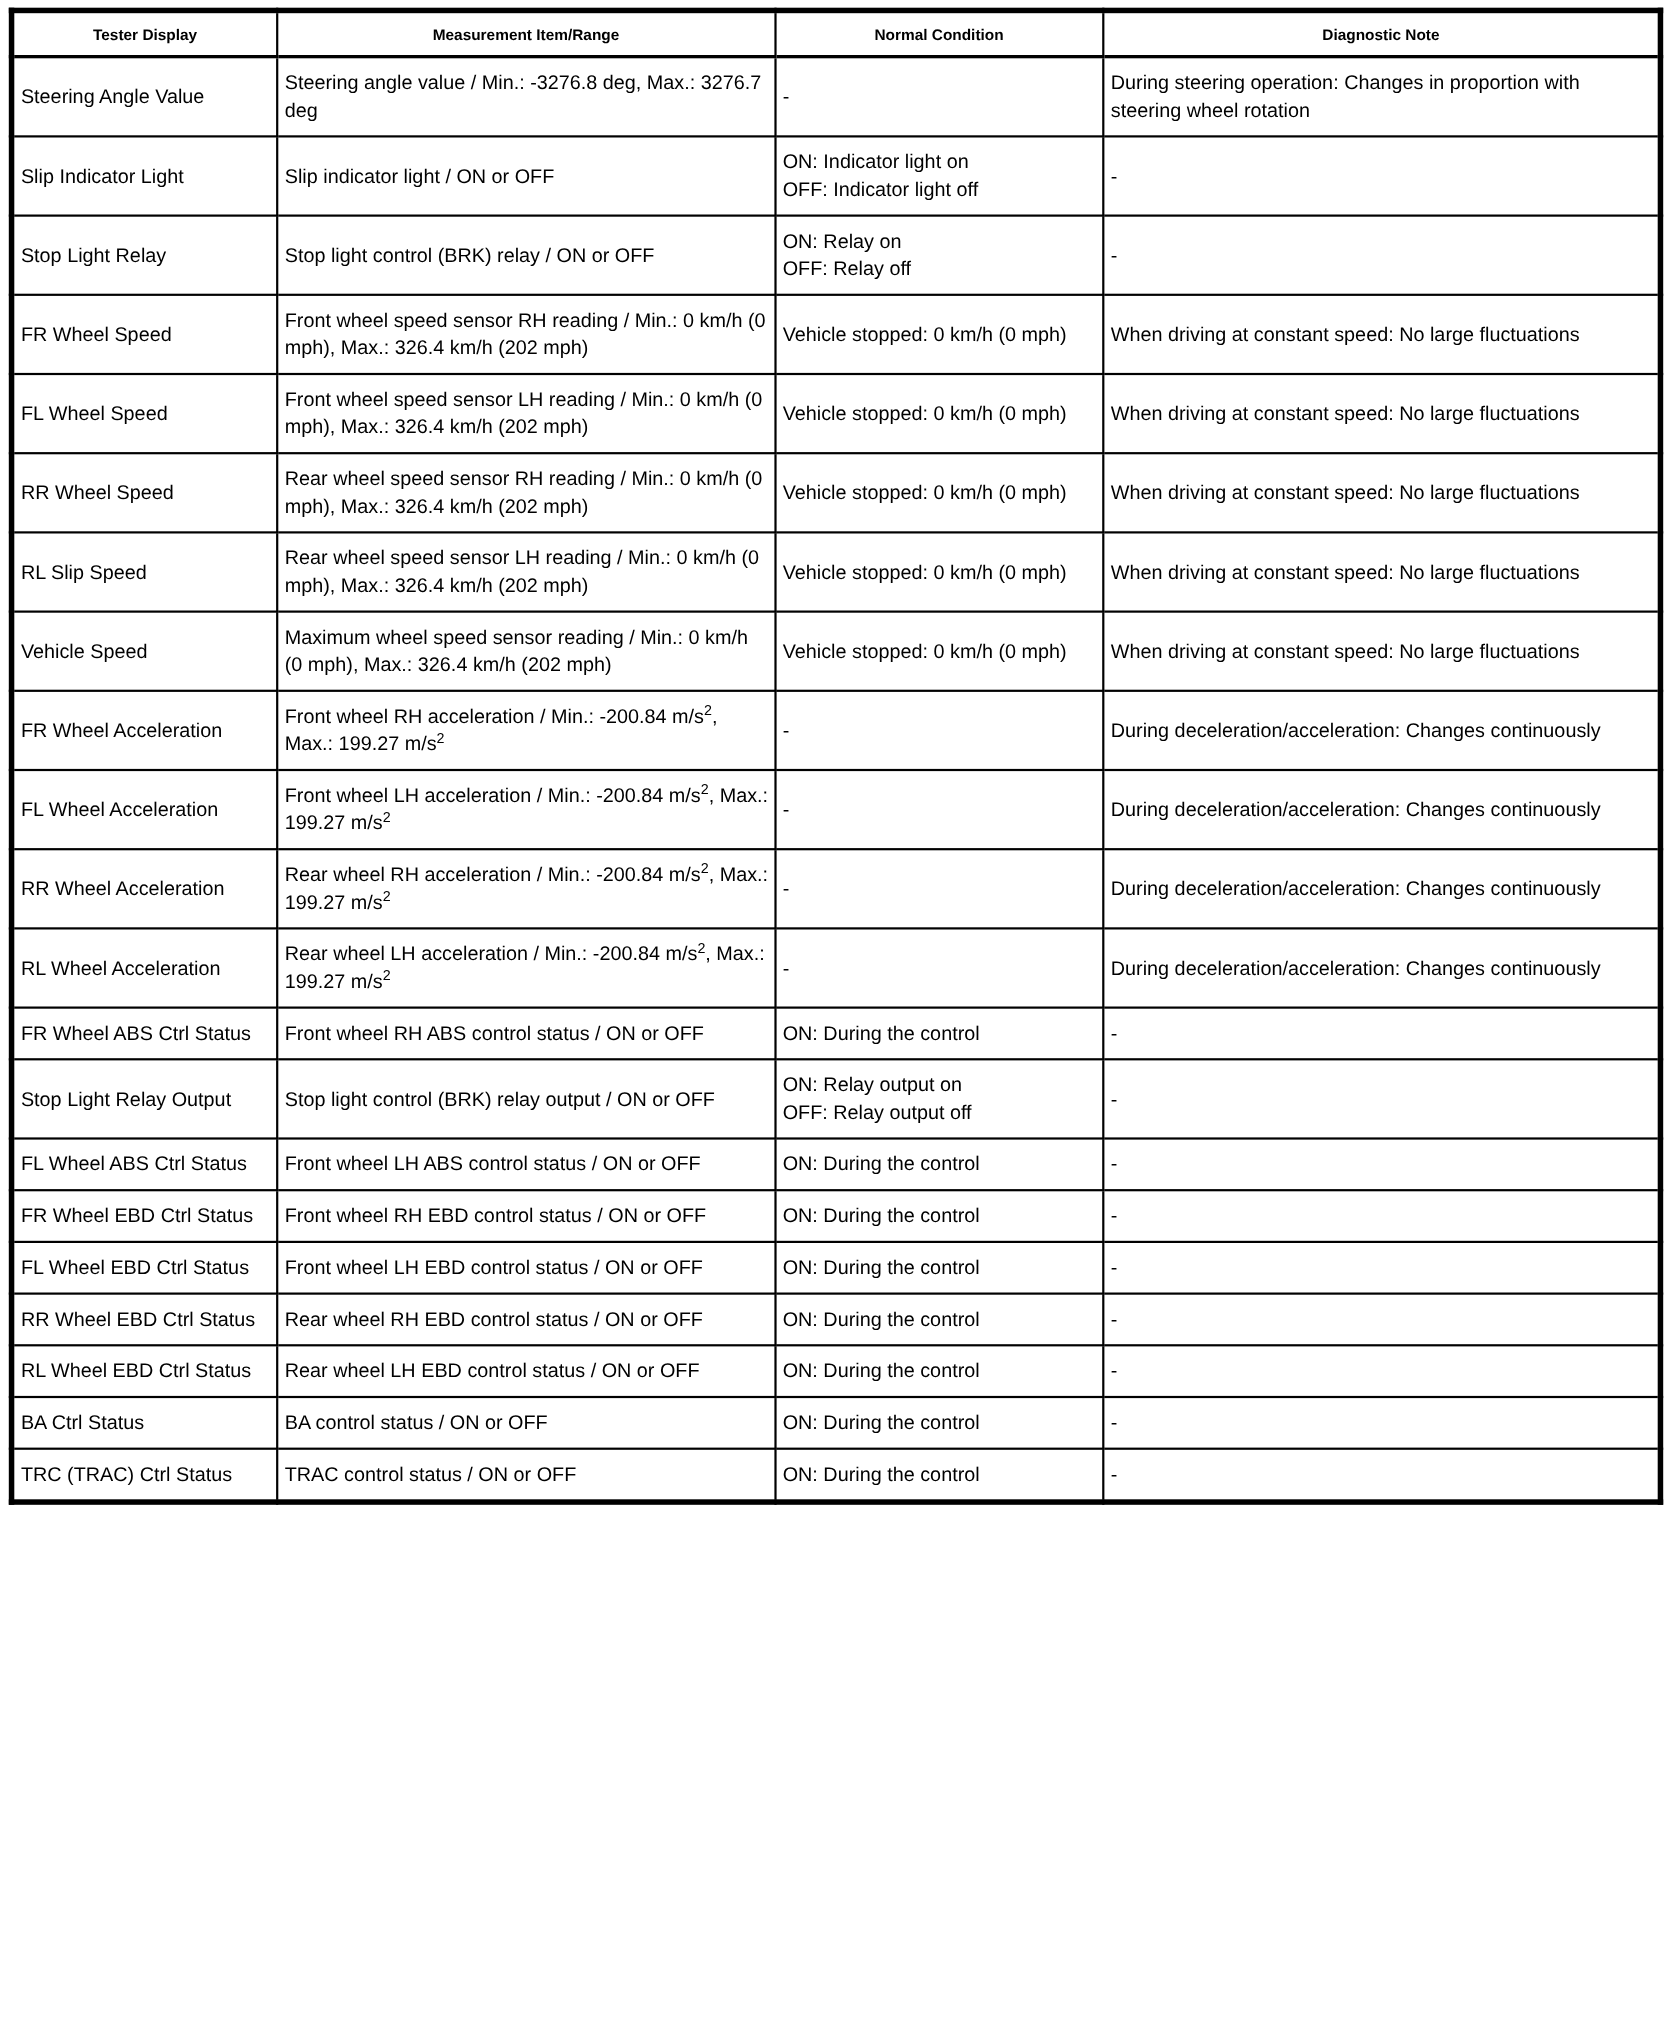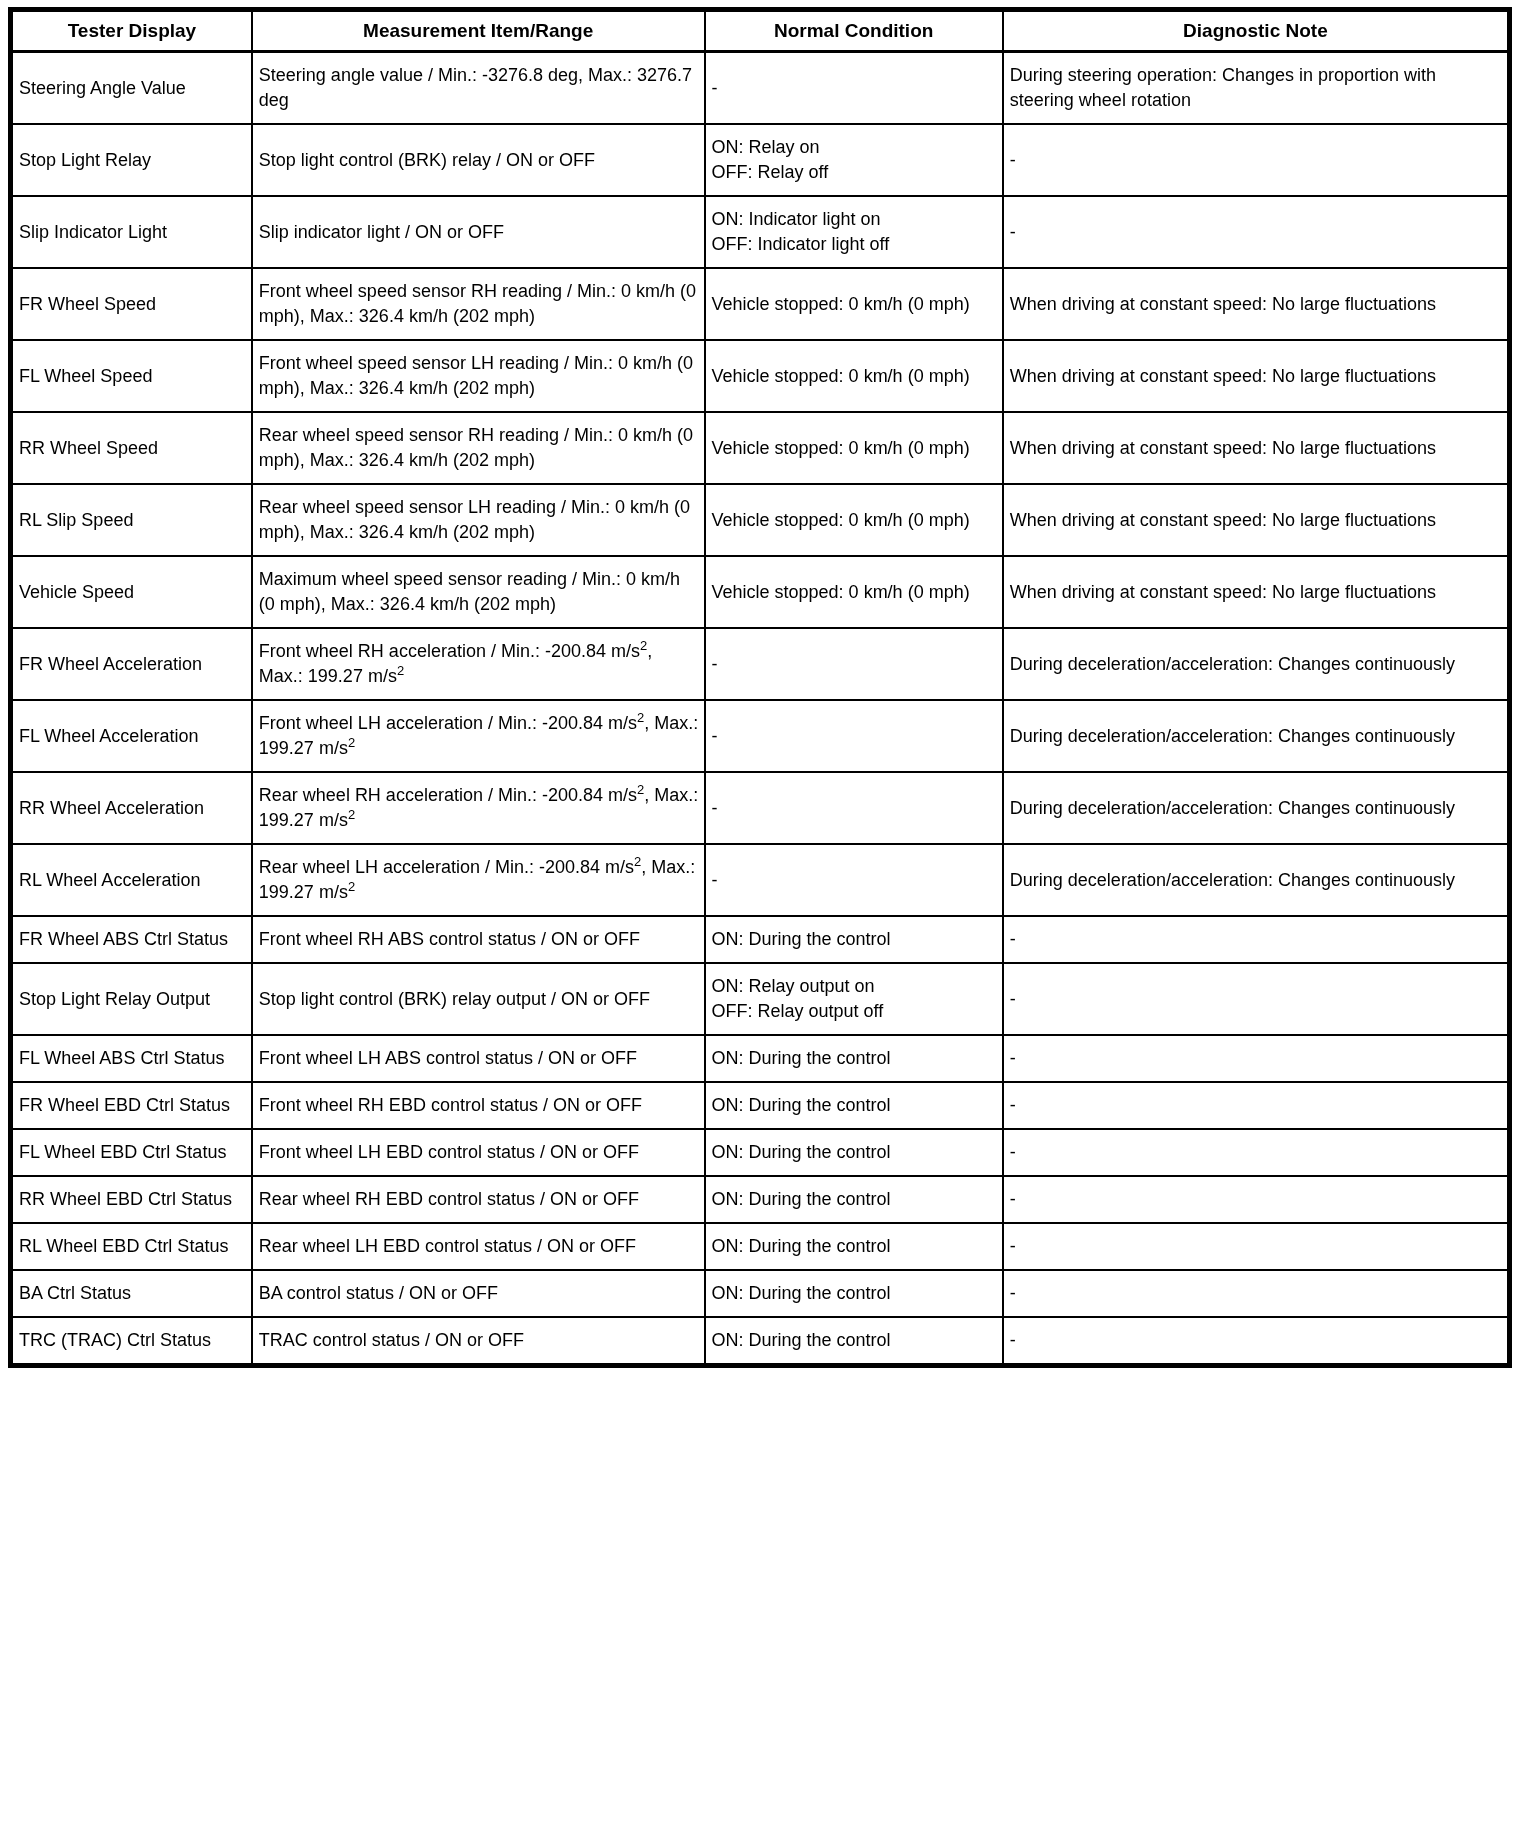--- a/index.html
+++ b/index.html
@@ -26,21 +26,21 @@
     border: 5px solid #000000;
     background: #ffffff;
   }
   table.diag col.c1 { width: 16.1%; }
   table.diag col.c2 { width: 30.2%; }
   table.diag col.c3 { width: 19.9%; }
   table.diag col.c4 { width: 33.8%; }
   table.diag th {
     border: 2px solid #000000;
     border-bottom: 3px solid #000000;
-    font-size: 19px;
+    font-size: 14px;
     font-weight: bold;
     text-align: center;
     vertical-align: middle;
     padding: 8px 4px;
     line-height: 22px;
   }
   table.diag td {
     border: 2px solid #000000;
     font-size: 18px;
     font-weight: normal;
@@ -78,31 +78,31 @@
     </thead>
     <tbody>
 
     <tr>
           <td>Steering Angle Value</td>
           <td>Steering angle value / Min.: -3276.8 deg, Max.: 3276.7 deg</td>
           <td>-</td>
           <td>During steering operation: Changes in proportion with steering wheel rotation</td>
         </tr>
         <tr>
+          <td>Slip Indicator Light</td>
+          <td>Slip indicator light / ON or OFF</td>
+          <td>ON: Indicator light on
+OFF: Indicator light off</td>
+          <td>-</td>
+        </tr>
+        <tr>
           <td>Stop Light Relay</td>
           <td>Stop light control (BRK) relay / ON or OFF</td>
           <td>ON: Relay on
 OFF: Relay off</td>
-          <td>-</td>
-        </tr>
-        <tr>
-          <td>Slip Indicator Light</td>
-          <td>Slip indicator light / ON or OFF</td>
-          <td>ON: Indicator light on
-OFF: Indicator light off</td>
           <td>-</td>
         </tr>
         <tr>
           <td>FR Wheel Speed</td>
           <td>Front wheel speed sensor RH reading / Min.: 0 km/h (0 mph), Max.: 326.4 km/h (202 mph)</td>
           <td>Vehicle stopped: 0 km/h (0 mph)</td>
           <td>When driving at constant speed: No large fluctuations</td>
         </tr>
         <tr>
           <td>FL Wheel Speed</td>

